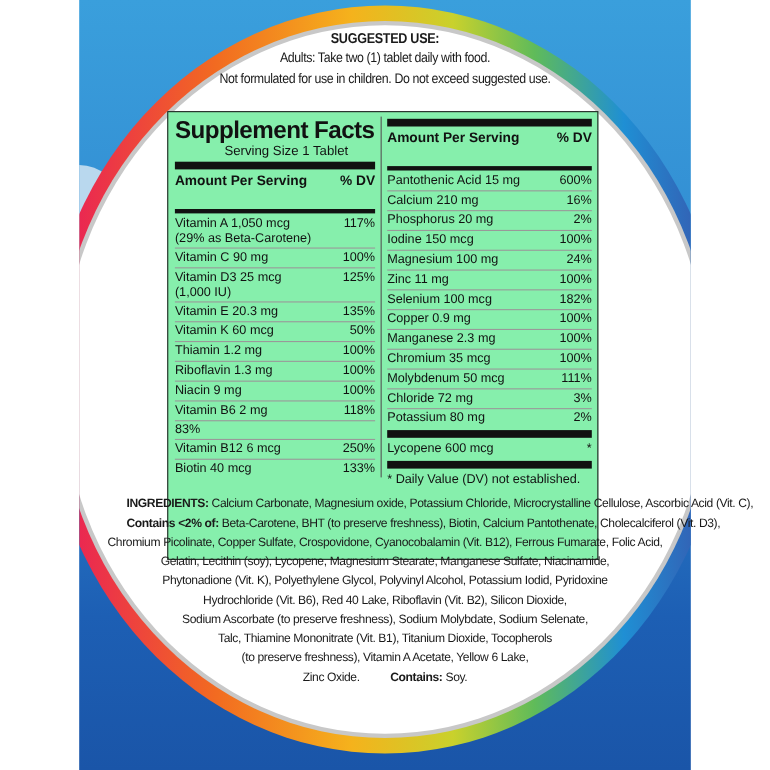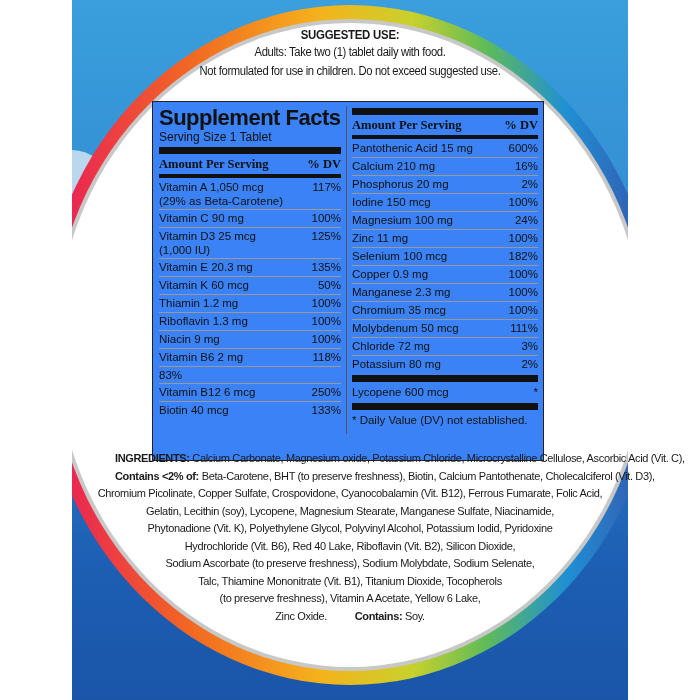--- a/index.html
+++ b/index.html
@@ -8,30 +8,30 @@
     background: linear-gradient(180deg, #3a9fdc 0%, #2f86cf 45%, #1d5fb4 80%, #1a55a8 100%); }
   .bubble { position: absolute; left: -70px; top: 150px; width: 140px; height: 270px; border-radius: 50%; background: #b9d8ee; }
   .arc-svg { position: absolute; left: 0; top: 0; width: 556px; height: 700px; }
   .content { position: absolute; left: 0; top: 0; width: 700px; height: 700px; }
   .use { position: absolute; left: 150px; width: 400px; text-align: center; color: #1a1a1a; font-family: "Liberation Sans Narrow", "Liberation Sans", sans-serif; }
   .use-title { top: 27px; font-weight: bold; font-size: 13px; letter-spacing: -0.3px; transform: scaleX(0.88); }
   .use-line { font-size: 12.5px; letter-spacing: -0.4px; transform: scaleX(0.9); }
   .use-l1 { top: 45px; }
   .use-l2 { top: 64px; }
 
-  .sf { position: absolute; left: 152px; top: 101px; width: 392px; height: 360px; border: 1.5px solid #222; background: #3b82f6; box-sizing: border-box; }
+  .sf { position: absolute; left: 152px; top: 101px; width: 392px; height: 408px; border: 1.5px solid #222; background: #86efac; box-sizing: border-box; }
   .col { position: absolute; top: 4px; }
   .col-left { left: 6px; width: 182px; }
   .col-right { left: 199px; width: 186px; }
   .divider-v { position: absolute; left: 193px; top: 4px; width: 1px; height: 328px; background: #555; }
   .sf-title { font-family: "Liberation Sans", sans-serif; font-weight: bold; font-size: 22px; letter-spacing: -0.5px; line-height: 24px; color: #111; margin-top: 0px; }
-  .sf-serving { font-size: 12px; line-height: 15px; color: #111; }
+  .sf-serving { font-size: 12px; line-height: 15px; color: #111; margin-left: 45px; }
   .bar-thick { height: 7px; background: #111; margin: 2px 0 2px 0; }
   .bar-med { height: 4px; background: #111; margin: 1px 0 1px 0; }
-  .hdr { display: flex; justify-content: space-between; font-weight: bold; font-size: 12.5px; line-height: 16px; color: #111; padding-bottom: 1px; font-family: Liberation Serif, serif; }
+  .hdr { display: flex; justify-content: space-between; font-weight: bold; font-size: 12.5px; line-height: 16px; color: #111; padding-bottom: 17px; }
   .row { display: flex; justify-content: space-between; font-size: 11.5px; line-height: 15px; color: #111; border-bottom: 1px solid #999; padding: 1px 0 1px 0; }
   .row:last-child { border-bottom: none; }
   .row .nm { white-space: pre-line; }
   .row .dv { text-align: right; }
   .row.tall { line-height: 14px; }
   .footnote { font-size: 11.5px; line-height: 15px; color: #111; padding-top: 1px; }
 
   .ingr { position: absolute; left: 90px; top: 450px; width: 520px; text-align: center; font-family: "Liberation Sans Narrow", "Liberation Sans", sans-serif; font-size: 11px; line-height: 17.5px; color: #1a1a1a; letter-spacing: -0.35px; }
   .ingr p { margin: 0; white-space: nowrap; }
   .ingr b { font-weight: bold; margin-left: 25px; }

